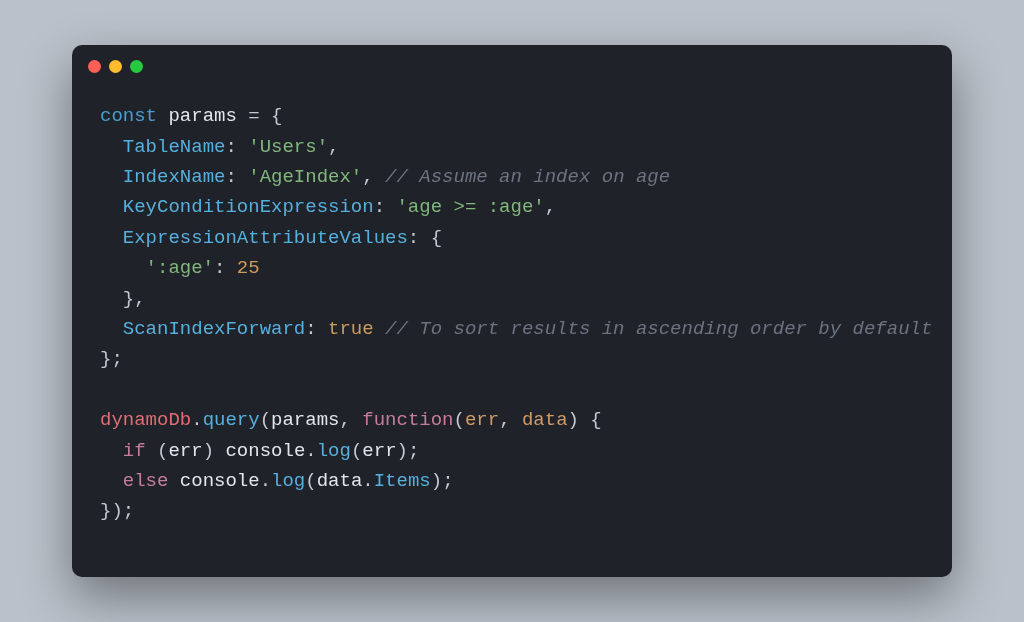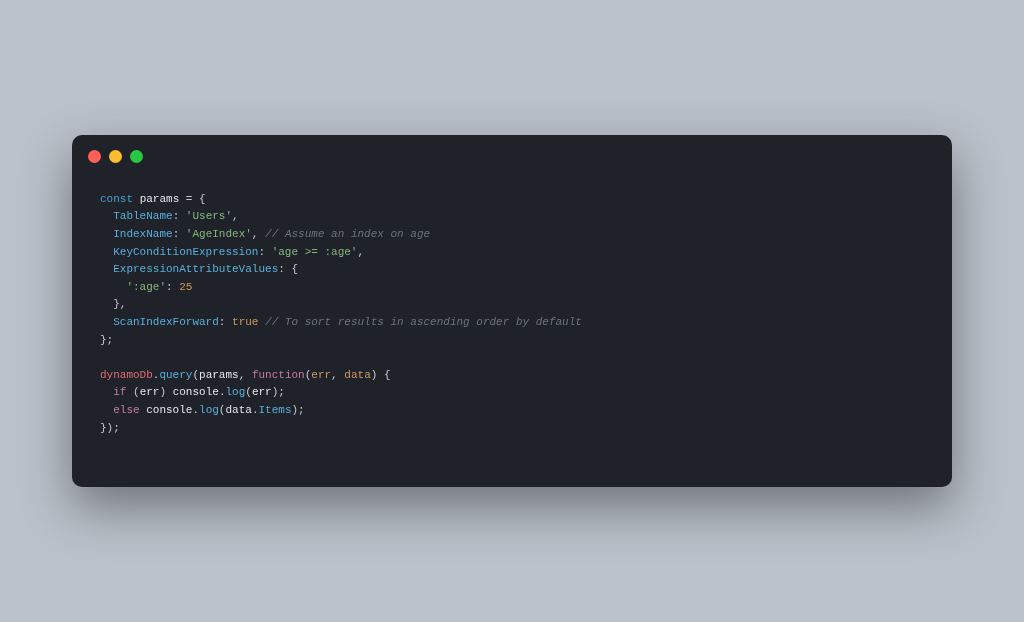--- a/index.html
+++ b/index.html
@@ -31,21 +31,21 @@
     .dot {
       width: 13px;
       height: 13px;
       border-radius: 50%;
     }
     .dot.red { background: #ff5f57; }
     .dot.yellow { background: #febc2e; }
     .dot.green { background: #28c840; }
     .code-area {
       padding: 28px 28px 50px 28px;
-      font-size: 11px;
+      font-size: 19px;
       line-height: 1.6;
       color: #c4c9d1;
       white-space: pre;
     }
     .k-const { color: #4a9dd0; }
     .k-ident { color: #e2e6ec; }
     .k-prop  { color: #56b0de; }
     .k-str   { color: #81b77c; }
     .k-num   { color: #cf9a5c; }
     .k-bool  { color: #cf9a5c; }

